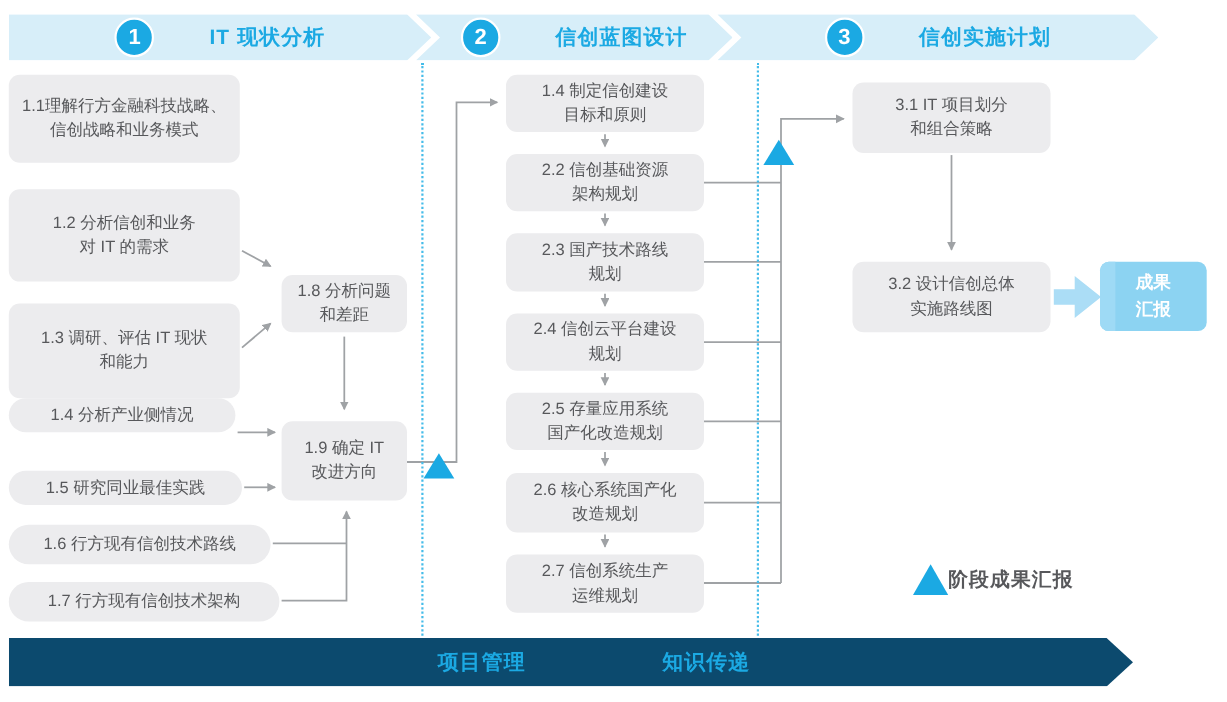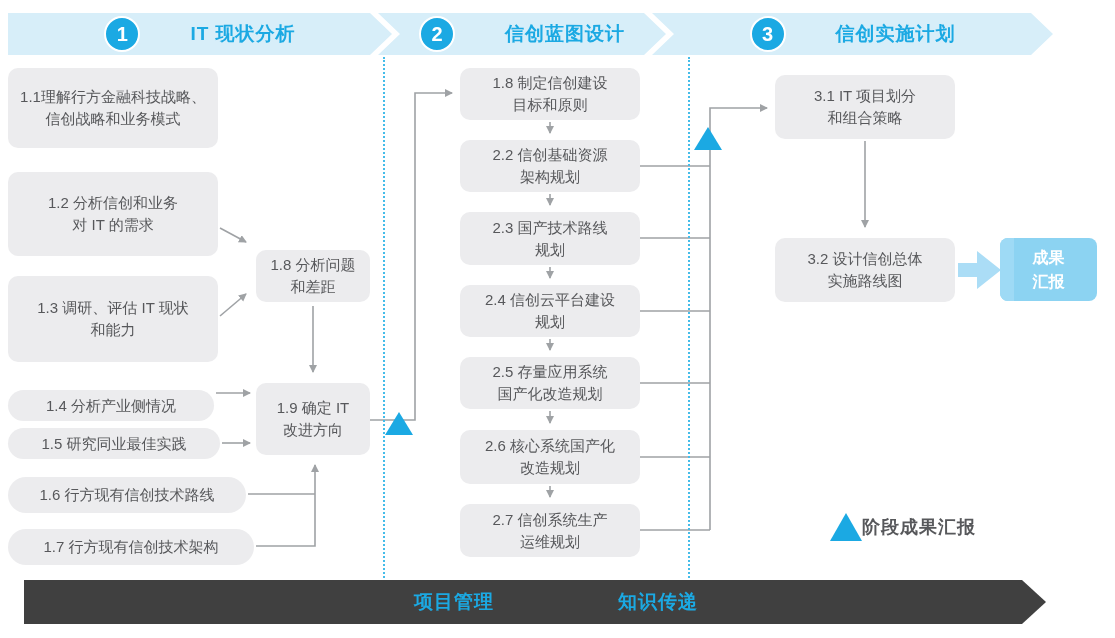--- a/index.html
+++ b/index.html
@@ -44,21 +44,21 @@
   .wires { position:absolute; left:0; top:0; pointer-events:none; }
   
   .legend { position:absolute; left:830px; top:513px; display:flex; align-items:center; }
   .tri {
     width:0; height:0; border-left:16px solid transparent; border-right:16px solid transparent;
     border-bottom:28px solid #1BA9E3;
   }
   .legend-label { color:#57585B; font-weight:bold; font-size:18px; letter-spacing:1px; }
   
   .footer-banner {
-    position:absolute; left:24px; top:580px; width:1022px; height:44px; background:#404040;
+    position:absolute; left:8px; top:580px; width:1022px; height:44px; background:#0c4a6e;
     clip-path:polygon(0 0, calc(100% - 24px) 0, 100% 50%, calc(100% - 24px) 100%, 0 100%);
   }
   .flabel {
     position:absolute; top:50%; transform:translateY(-50%); color:#1BA9E3;
     font-weight:bold; font-size:19px; letter-spacing:1px; white-space:nowrap;
   }
 </style>
 </head>
 <body>
 
@@ -120,21 +120,21 @@
     <span>信创战略和业务模式</span>
   </div>
   <div class="gbox" style="left:8px; top:172px; width:210px; height:84px">
     <span>1.2 分析信创和业务</span>
     <span>对 IT 的需求</span>
   </div>
   <div class="gbox" style="left:8px; top:276px; width:210px; height:86px">
     <span>1.3 调研、评估 IT 现状</span>
     <span>和能力</span>
   </div>
-  <div class="gbox pill" style="left:8px; top:390px; width:206px; height:31px">
+  <div class="gbox pill" style="left:8px; top:362px; width:206px; height:31px">
     <span>1.4 分析产业侧情况</span>
   </div>
   <div class="gbox pill" style="left:8px; top:428px; width:212px; height:31px">
     <span>1.5 研究同业最佳实践</span>
   </div>
   <div class="gbox pill" style="left:8px; top:477px; width:238px; height:36px">
     <span>1.6 行方现有信创技术路线</span>
   </div>
   <div class="gbox pill" style="left:8px; top:529px; width:246px; height:36px">
     <span>1.7 行方现有信创技术架构</span>
@@ -142,21 +142,21 @@
   <div class="gbox" style="left:256px; top:250px; width:114px; height:52px">
     <span>1.8 分析问题</span>
     <span>和差距</span>
   </div>
   <div class="gbox" style="left:256px; top:383px; width:114px; height:72px">
     <span>1.9 确定 IT</span>
     <span>改进方向</span>
   </div>
 
   <div class="gbox" style="left:460px; top:68px; width:180px; height:52px">
-    <span>1.8 制定信创建设</span>
+    <span>1.4 制定信创建设</span>
     <span>目标和原则</span>
   </div>
   <div class="gbox" style="left:460px; top:140px; width:180px; height:52px">
     <span>2.2 信创基础资源</span>
     <span>架构规划</span>
   </div>
   <div class="gbox" style="left:460px; top:212px; width:180px; height:53px">
     <span>2.3 国产技术路线</span>
     <span>规划</span>
   </div>

